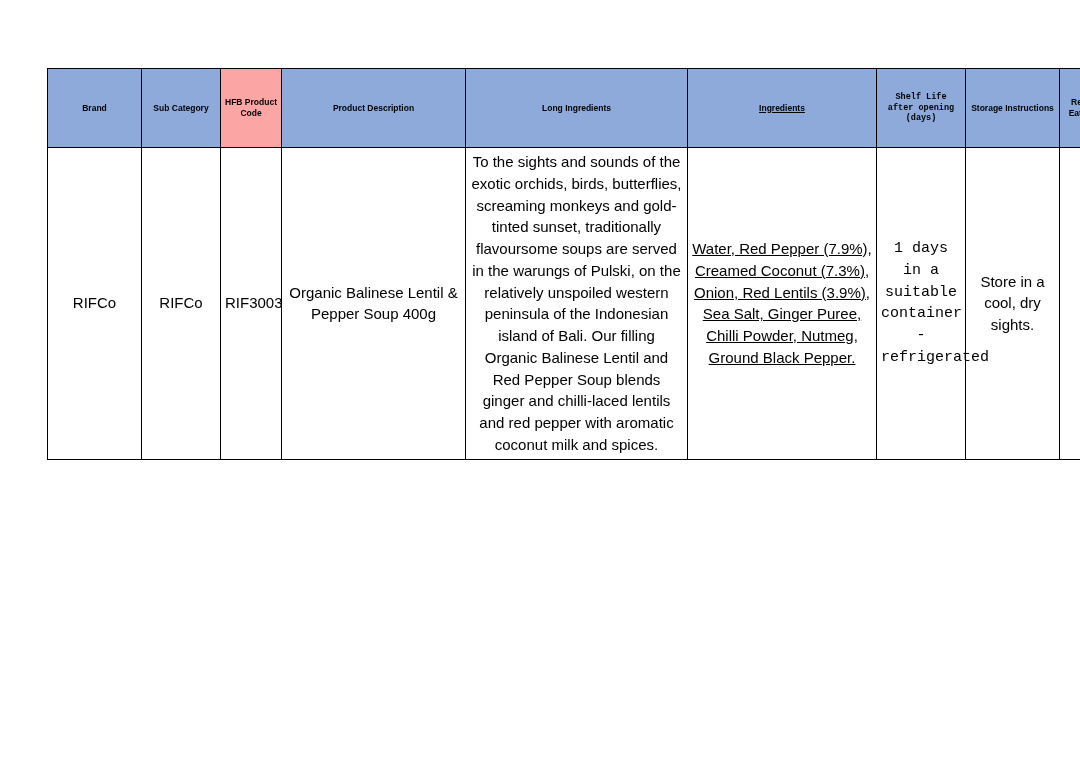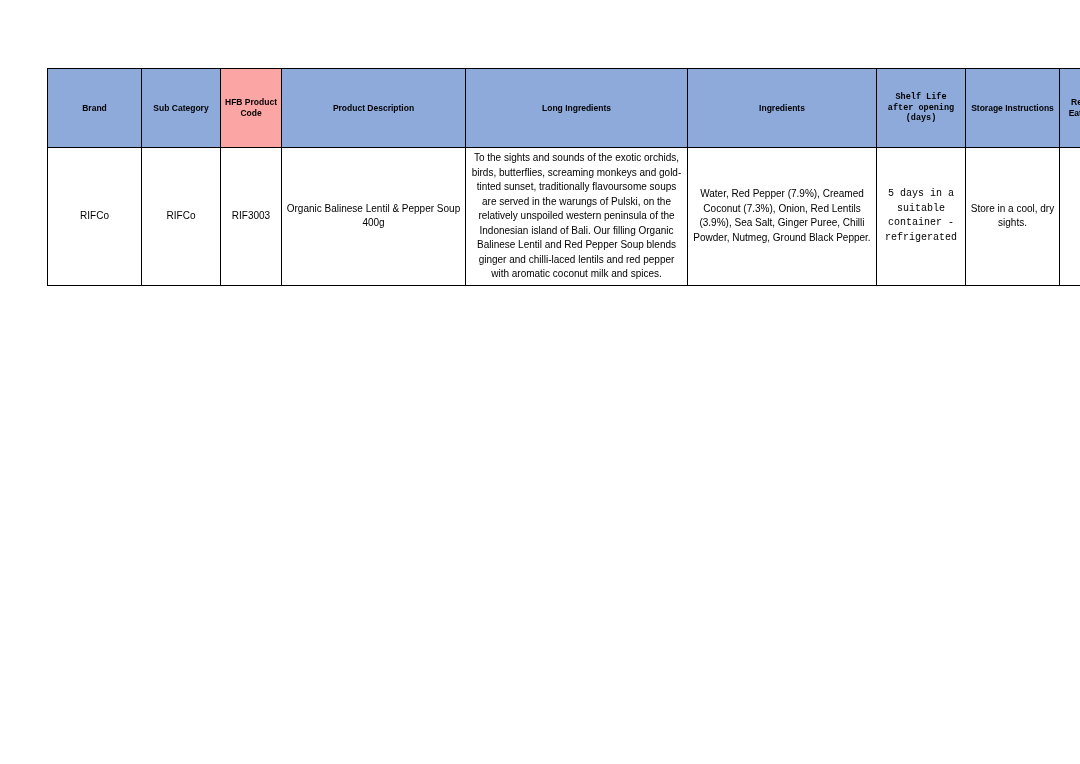--- a/index.html
+++ b/index.html
@@ -36,31 +36,31 @@
     background: #8eaadb;
     font-size: 8.5px;
     font-weight: bold;
     line-height: 1.25;
     height: 72px;
   }
   table.product-table thead th.hfb-code-header {
     background: #fca5a5;
   }
   table.product-table tbody td {
-    font-size: 10px;
+    font-size: 15px;
     font-weight: normal;
     line-height: 1.45;
     height: 130px;
   }
   .col-brand { width: 85px; }
   .col-subcat { width: 70px; }
   .col-hfb { width: 52px; }
   .col-proddesc { width: 175px; }
   .col-longdesc { width: 213px; }
-  .col-ingredients { width: 180px; }
+  .col-ingredients { width: 180px; text-decoration: underline; }
   .col-shelflife { width: 80px; font-family: Liberation Mono, monospace; }
   .col-storage { width: 85px; }
   .col-rte { width: 50px; }
 </style>
 </head>
 <body>
 
 <div class="sheet">
   <table class="product-table">
     <thead>
@@ -78,20 +78,20 @@
       </tr>
     </thead>
     <tbody>
       <tr>
         <td class="col-brand">RIFCo</td>
         <td class="col-subcat">RIFCo</td>
         <td class="col-hfb">RIF3003</td>
         <td class="col-proddesc">Organic Balinese Lentil &amp; Pepper Soup 400g</td>
         <td class="col-longdesc">To the sights and sounds of the exotic orchids, birds, butterflies, screaming monkeys and gold-tinted sunset, traditionally flavoursome soups are served in the warungs of Pulski, on the relatively unspoiled western peninsula of the Indonesian island of Bali. Our filling Organic Balinese Lentil and Red Pepper Soup blends ginger and chilli-laced lentils and red pepper with aromatic coconut milk and spices.</td>
         <td class="col-ingredients">Water, Red Pepper (7.9%), Creamed Coconut (7.3%), Onion, Red Lentils (3.9%), Sea Salt, Ginger Puree, Chilli Powder, Nutmeg, Ground Black Pepper.</td>
-        <td class="col-shelflife">5 days in a suitable container - refrigerated</td>
+        <td class="col-shelflife">1 days in a suitable container - refrigerated</td>
         <td class="col-storage">Store in a cool, dry sights.</td>
         <td class="col-rte">Y</td>
 
       </tr>
     </tbody>
   </table>
 </div>
 
 </body></html>

